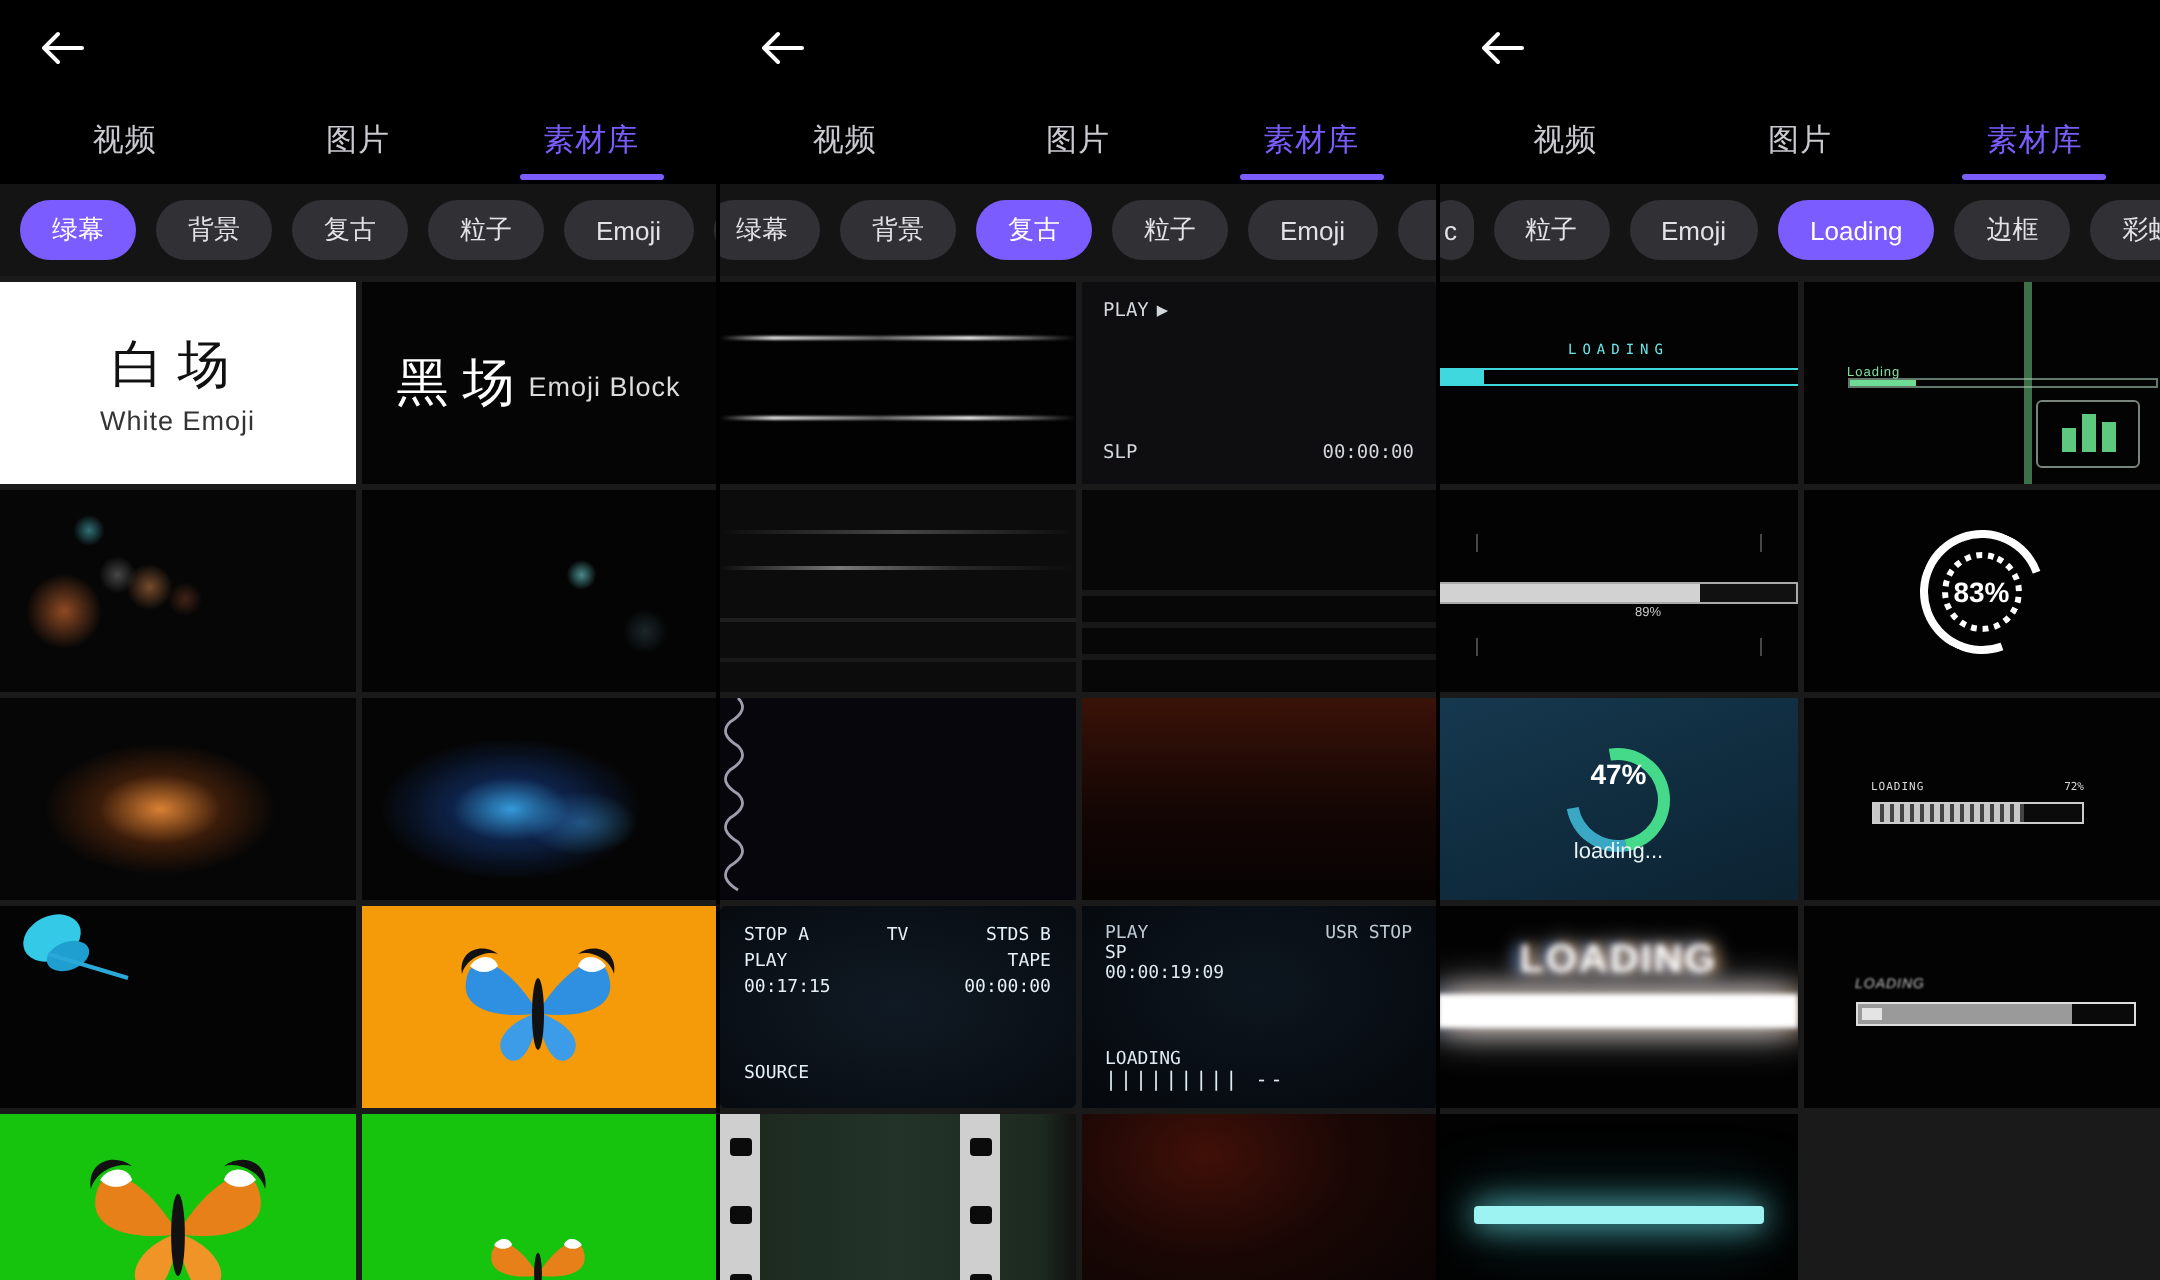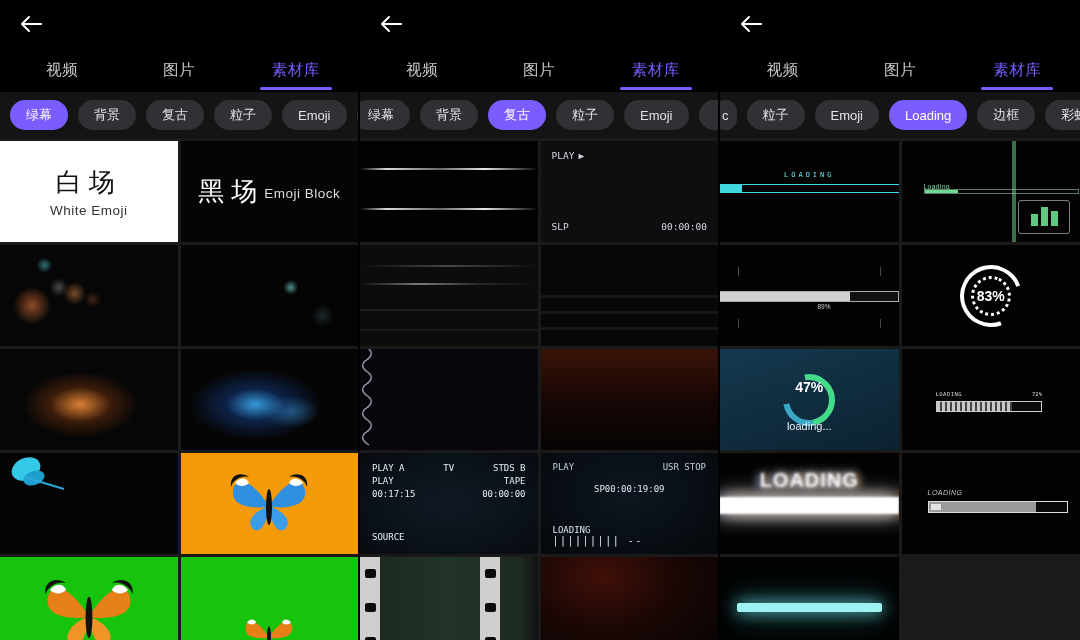--- a/index.html
+++ b/index.html
@@ -170,21 +170,21 @@
   .t-tape .mid { width:33%; text-align:center; }
   .t-tape .src { position:absolute; left:12px; bottom:12px; }
 
   .t-tape2 {
     background: radial-gradient(ellipse at 50% 40%, #0d161f 0%, #05080c 100%);
     color:#dfeaf3; position:relative;
     font-family: "DejaVu Sans Mono","Liberation Mono", monospace;
     font-size: 9px; padding: 9px 12px;
   }
   .t-tape2 .top { display:flex; justify-content:space-between; opacity:.85; }
-  .t-tape2 .sp  { display:flex; justify-content:center; margin-top:12px; }
+  .t-tape2 .sp  { display:flex; justify-content:center; margin-top:0;flex-direction:column; }
   .t-tape2 .vol { position:absolute; left:12px; bottom:8px; }
   .t-tape2 .bars { letter-spacing:1.5px; font-size:10px; }
 
   .t-red { background: linear-gradient(180deg, #3a1208 0%, #140604 55%, #060303 100%); }
   .t-filmstrip {
     background: linear-gradient(90deg, #111 0%, #1d2a20 10%, #22332a 50%, #1d2a20 90%, #111 100%);
     position:relative;
   }
   .t-filmstrip .sprocket {
     position:absolute; top:0; bottom:0; width:20px; background:#cfcfcf;
@@ -414,21 +414,21 @@
         <div class="ln" style="top:82px"></div>
       </div>
       <div class="cell t-squiggle">
         <svg width="14" height="101" viewBox="0 0 14 101" style="position:absolute;left:2px;top:0">
           <path d="M7 0 q6 6 -4 12 q-6 6 4 12 q6 6 -4 12 q-6 6 4 12 q6 6 -4 12 q-6 6 4 12 q6 6 -4 12 q-6 6 4 12" stroke="#b9b9c9" stroke-width="1.4" fill="none" opacity=".85"></path>
         </svg>
       </div>
       <div class="cell t-red"></div>
       <div class="cell t-tape">
         <div class="row">
-          <span>PLAY A</span>
+          <span>STOP A</span>
           <span class="mid">TV</span>
           <span>STDS B</span>
         </div>
         <div class="row">
           <span>PLAY</span>
           <span class="mid"></span>
           <span>TAPE</span>
         </div>
         <div class="row">
           <span>00:17:15</span>

